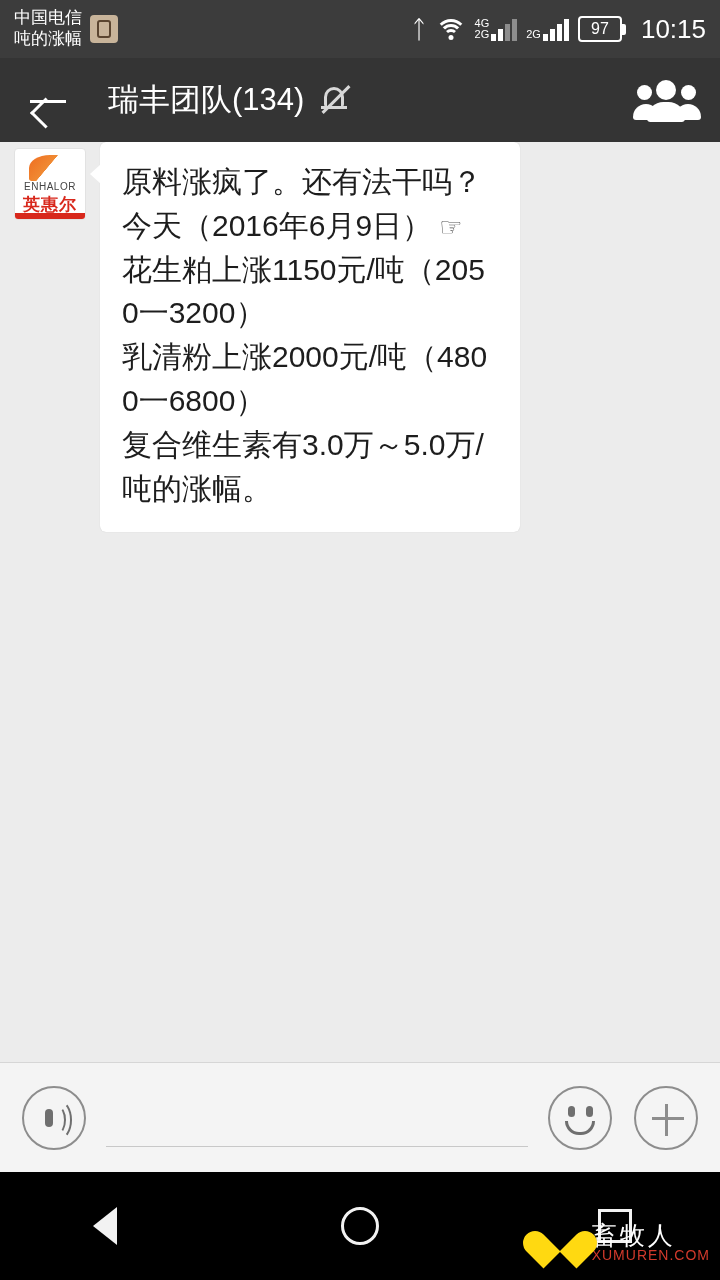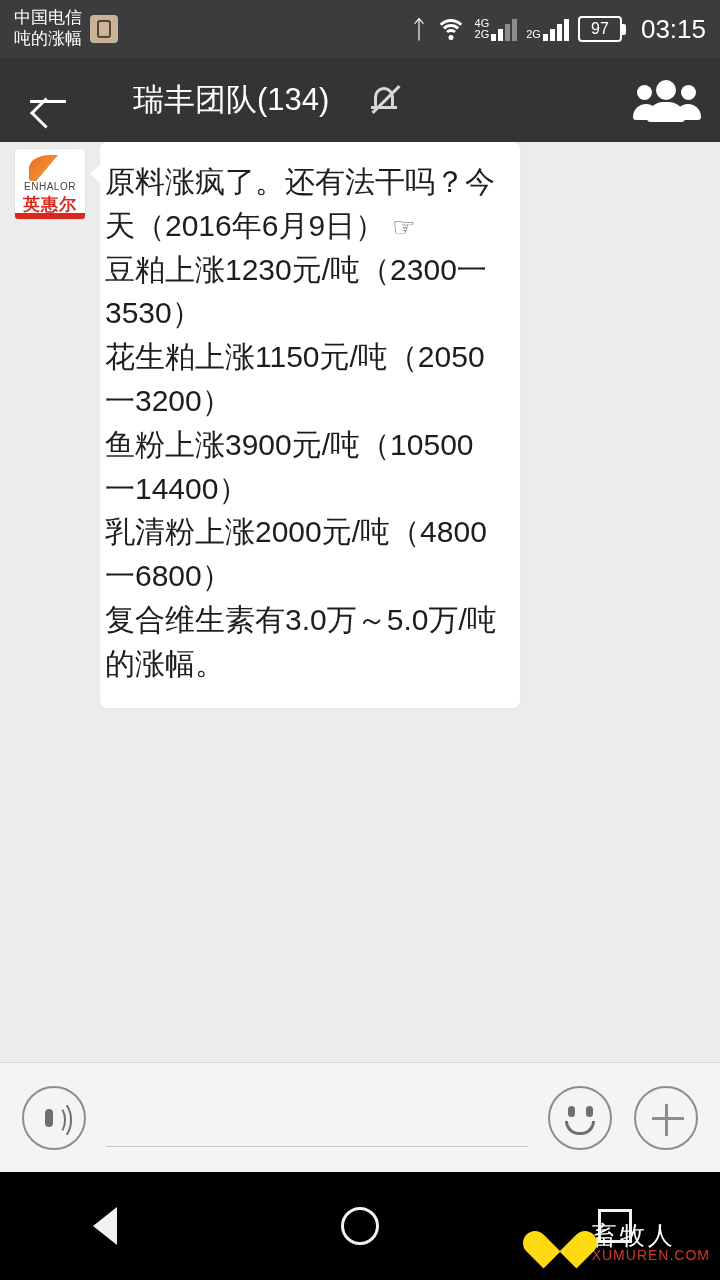--- a/index.html
+++ b/index.html
@@ -149,21 +149,20 @@
   .app-bar {
     position: absolute;
     top: 58px; left: 0;
     width: 720px;
     height: 84px;
     background: #343434;
     display: flex;
     align-items: center;
     padding: 0 22px;
     box-sizing: border-box;
-    gap: 25px;
   }
   .back-arrow {
     width: 52px; height: 52px;
     position: relative;
     flex: none;
   }
   .back-arrow::before {
     content: "";
     position: absolute;
     left: 8px; top: 26px;
@@ -284,21 +283,21 @@
   .avatar .redbar {
     position: absolute;
     left: 0; right: 0; bottom: 0;
     height: 6px;
     background: #d8281c;
   }
   .bubble {
     margin: 0 0 0 14px;
     background: #ffffff;
     border-radius: 6px;
-    padding: 18px 22px 22px 5px;
+    padding: 18px 22px 22px 22px;
     width: 420px;
     box-sizing: border-box;
     position: relative;
     box-shadow: 0 0 1px rgba(0,0,0,0.18);
   }
   .bubble::before {
     content: "";
     position: absolute;
     left: -10px; top: 22px;
     width: 0; height: 0;
@@ -516,21 +515,21 @@
             <i></i>
             <i></i>
             <i></i>
             <i></i>
           </span>
       </span>
       <span class="battery">
         <span class="battery-body">97</span>
         <span class="battery-cap"></span>
       </span>
-      <span class="clock">03:15</span>
+      <span class="clock">10:15</span>
     </div>
   </div>
 
   <div class="app-bar">
     <div class="back-arrow"></div>
     <div class="chat-title">瑞丰团队(134)</div>
     <div class="mute-icon">
       <span class="bell"></span>
         <span class="bell-base"></span>
         <span class="slash"></span>
@@ -549,23 +548,21 @@
   <div class="chat-area">
     <div class="msg-row">
       <div class="avatar">
         <span class="flame"></span>
         <span class="en">ENHALOR</span>
         <span class="cn">英惠尔</span>
         <span class="redbar"></span>
       </div>
       <div class="bubble">
         <p>原料涨疯了。还有法干吗？今天（2016年6月9日）<span class="hand-icon"> ☞</span></p>
-        <p>豆粕上涨1230元/吨（2300一3530）</p>
         <p>花生粕上涨1150元/吨（2050一3200）</p>
-        <p>鱼粉上涨3900元/吨（10500一14400）</p>
         <p>乳清粉上涨2000元/吨（4800一6800）</p>
         <p>复合维生素有3.0万～5.0万/吨的涨幅。</p>
       </div>
     </div>
     <div class="chat-watermark">xumuren.com</div>
   </div>
 
   <div class="input-bar">
     <div class="circle-btn voice-icon">
       <span class="v-core"></span>

